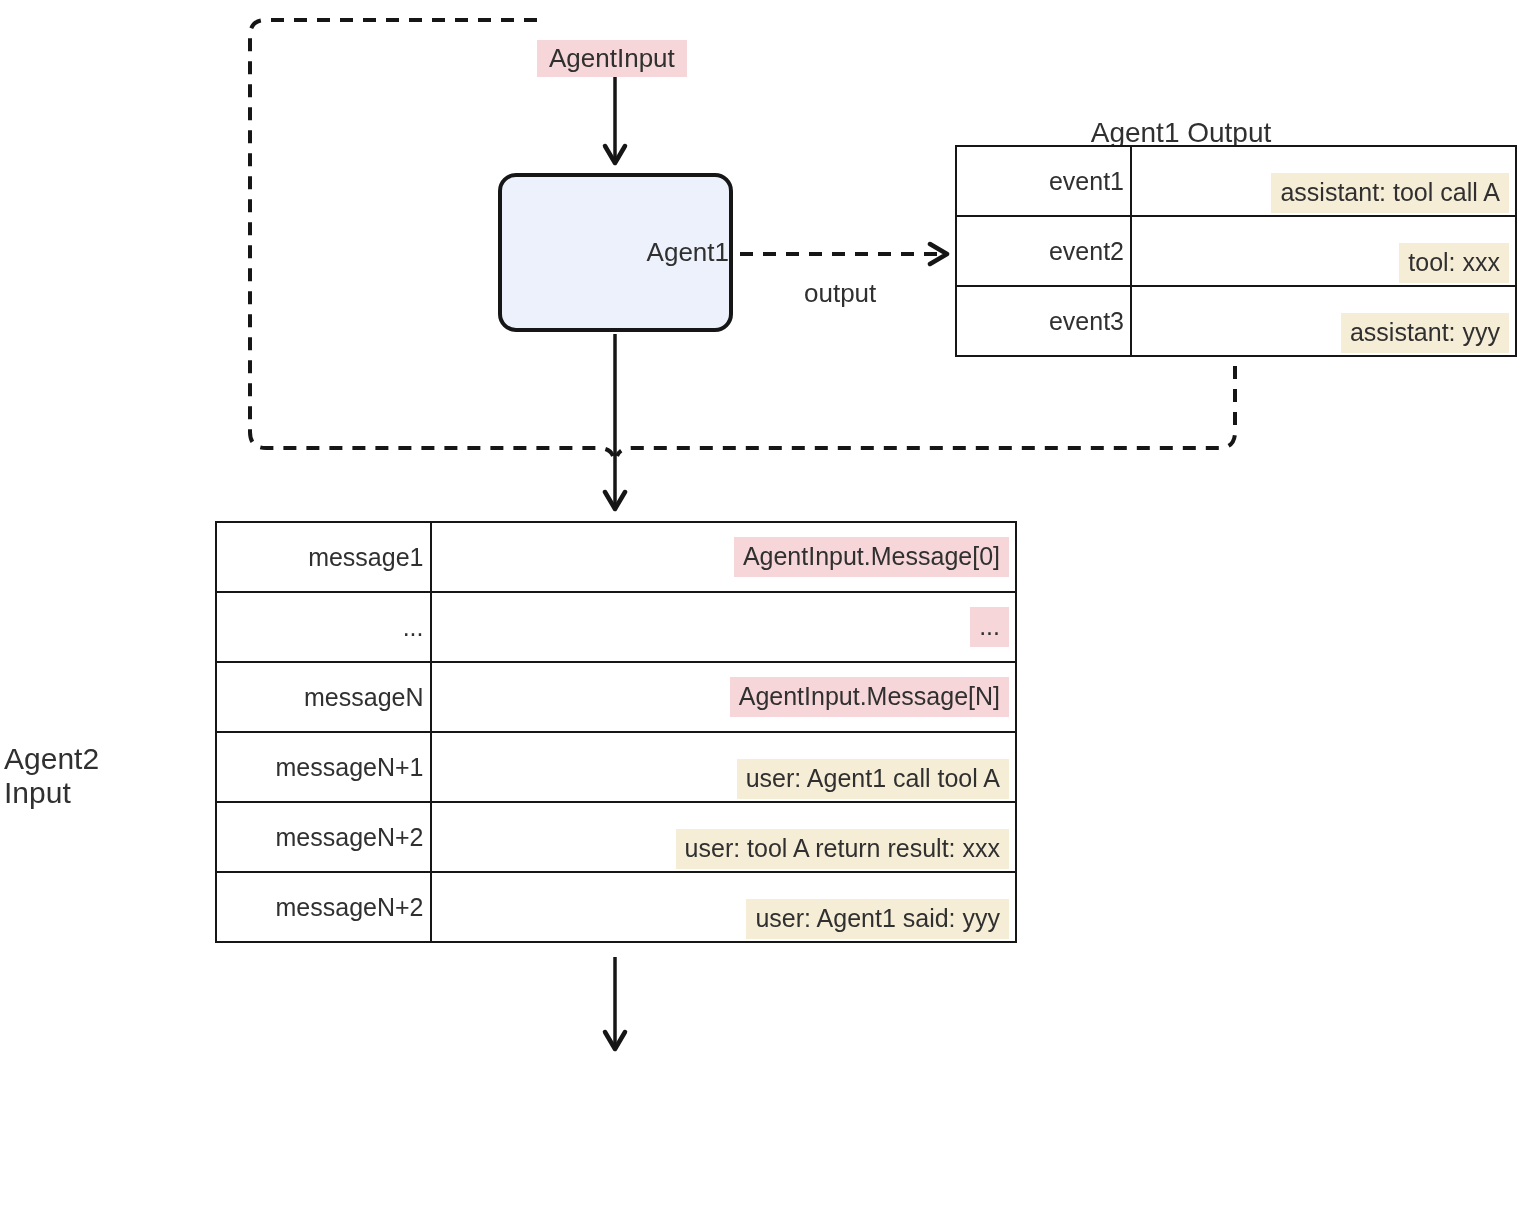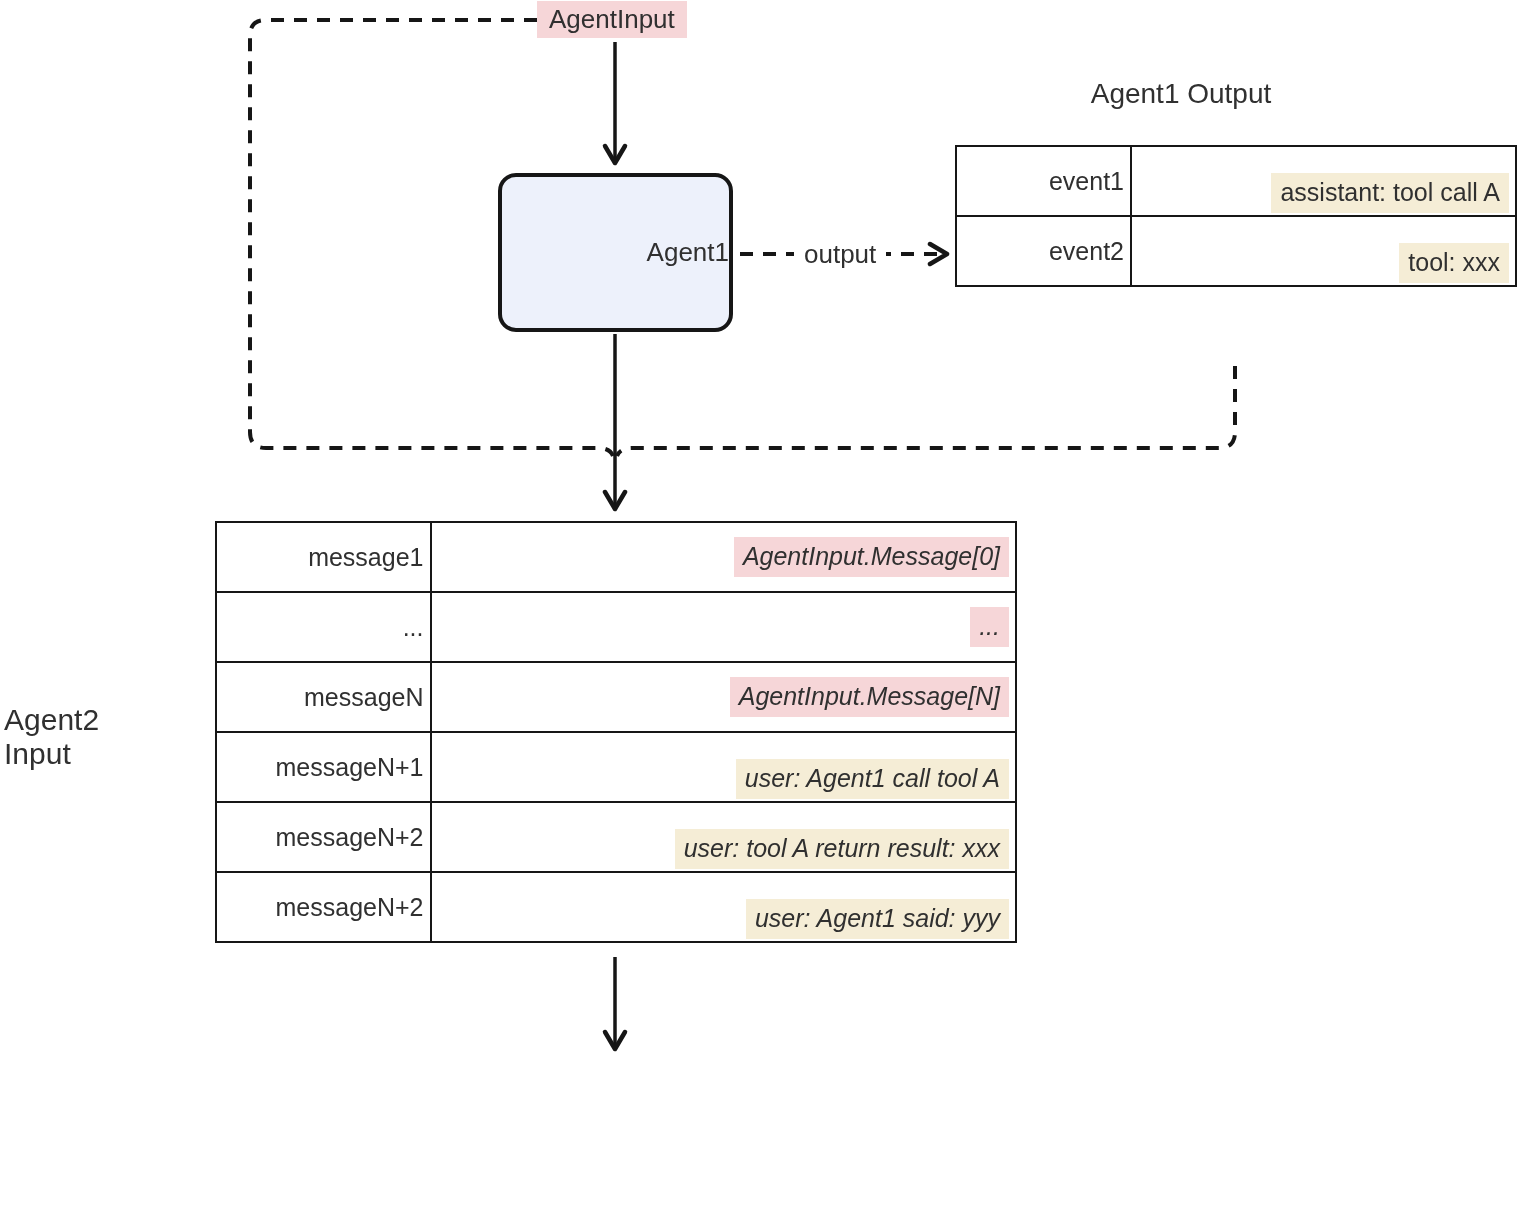--- a/index.html
+++ b/index.html
@@ -20,37 +20,37 @@
   .edge.dashed{stroke-width:4;stroke-dasharray:13 10;}
 
   .node{
     position:absolute;display:flex;align-items:center;justify-content:center;
     background:var(--c-node_fill);border:4px solid var(--c-line);border-radius:18px;
     font-size:26px;color:var(--c-text);
   }
   #agent1-node{left:498px;top:173px;width:235px;height:159px;justify-content:flex-end;}
   #agent2-node{left:498px;top:1058px;width:235px;height:160px;}
 
-  .float-label{position:absolute;display:flex;align-items:center;justify-content:center;font-size:26px;}
+  .float-label{position:absolute;display:flex;align-items:center;justify-content:center;font-size:26px;margin-top:39px;}
   #agent-input-label{left:537px;top:1px;height:37px;padding:0 12px;background:var(--c-pink);}
   #output-edge-label{left:794px;top:235px;height:38px;padding:0 10px;background:var(--c-bg);}
   #agent1-output-title{left:901px;top:76px;width:560px;height:36px;font-size:28px;}
   #agent2-input-title{left:4px;top:720px;width:170px;height:34px;font-size:30px;}
 
   table.dtable{position:absolute;border-collapse:collapse;table-layout:fixed;background:var(--c-bg);}
   table.dtable td{
     border:2px solid var(--c-line);text-align:right;vertical-align:middle;
     font-size:25px;height:70px;padding:0 6px;
   }
   #agent1-output-table{left:955px;top:145px;width:560px;}
   #agent1-output-table td.key{width:175px;}
   #agent1-output-table td.val{width:385px;}
   #agent2-input-table{left:215px;top:521px;width:802px;}
   #agent2-input-table td.key{width:207px;}
-  #agent2-input-table td.val{width:565px;font-style:italic;}
+  #agent2-input-table td.val{width:565px;}
 
   .hl{display:inline-block;padding:4px 9px;line-height:1.25;}
   .hl[data-hl="pink"]{background:var(--c-pink);}
   .hl[data-hl="cream"]{background:var(--c-cream);margin-top:24px;}
 </style>
 </head>
 <body>
 
 <div class="canvas">
 
@@ -89,20 +89,24 @@
   <table class="dtable" id="agent1-output-table">
     <tbody>
       <tr>
         <td class="key"><span>event1</span></td>
         <td class="val"><span class="hl" data-hl="cream">assistant: tool call A</span></td>
       </tr>
       <tr>
         <td class="key"><span>event2</span></td>
         <td class="val"><span class="hl" data-hl="cream">tool: xxx</span></td>
       </tr>
+      <tr>
+        <td class="key"><span>event3</span></td>
+        <td class="val"><span class="hl" data-hl="cream">assistant: yyy</span></td>
+      </tr>
     </tbody>
   </table>
 
   <div class="float-label" id="agent2-input-title">
     <span>Agent2 Input</span>
   </div>
 
   <table class="dtable" id="agent2-input-table">
     <tbody>
       <tr>

